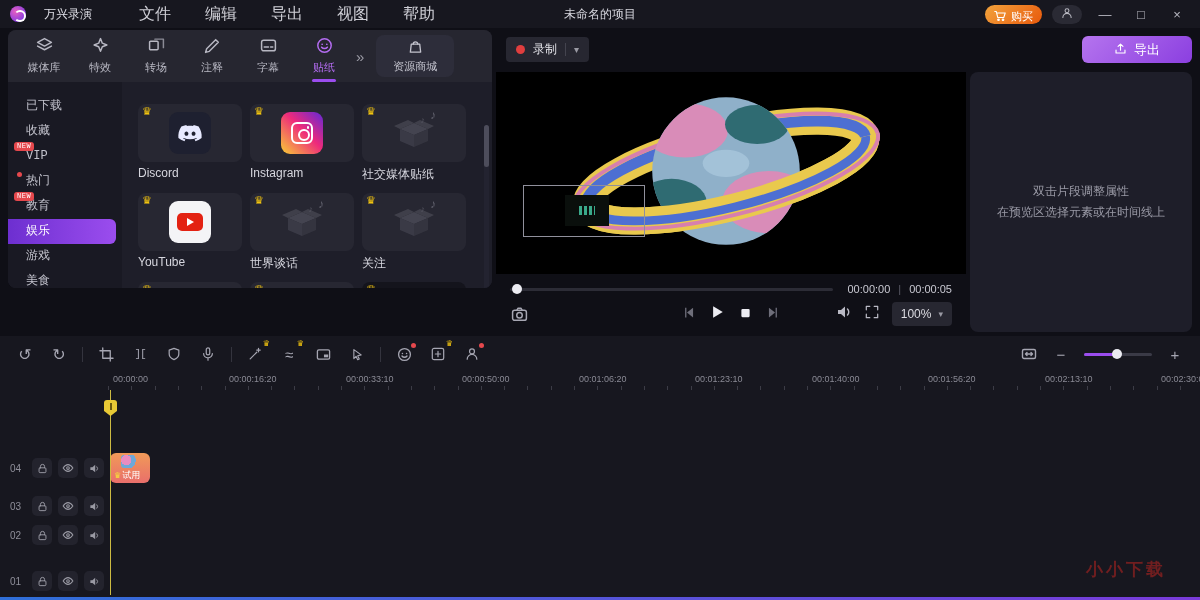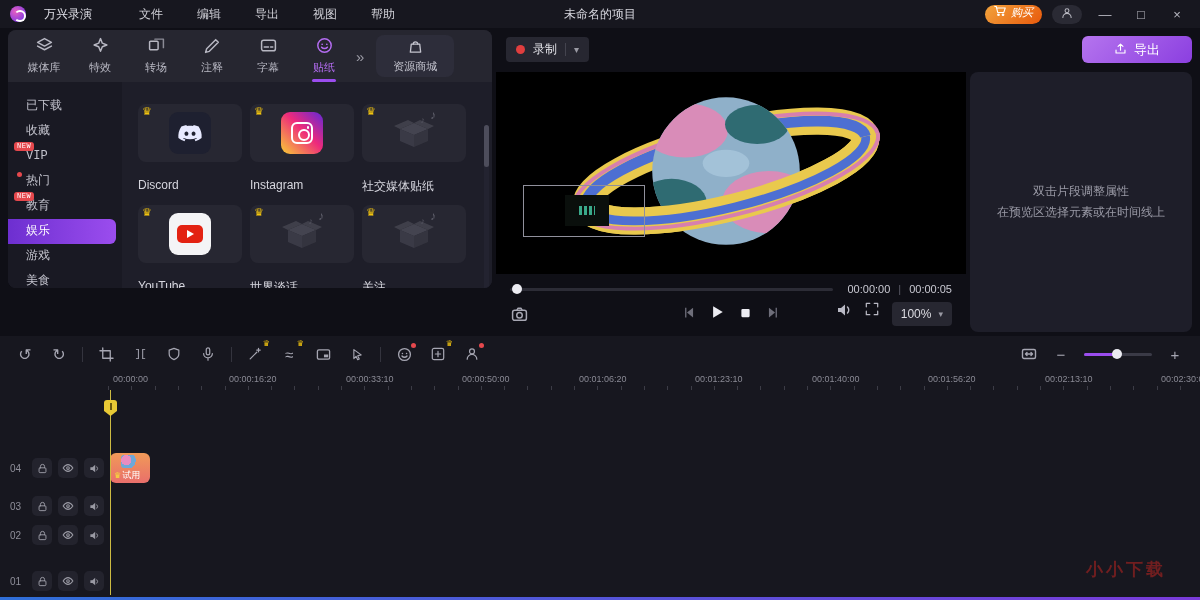--- a/index.html
+++ b/index.html
@@ -13,25 +13,25 @@
 
   
   .titlebar { position:absolute; left:0; top:0; width:1200px; height:28px; background:#17171f;
     display:flex; align-items:center; padding:0 10px; z-index:30; }
   .logo { width:16px; height:16px; border-radius:50%;
     background:radial-gradient(circle at 35% 35%, #e65ec0, #8b3fe0 70%); position:relative; }
   .logo::after { content:""; position:absolute; left:4px; top:4px; width:8px; height:8px;
     border-radius:50%; border:2px solid #fff; border-left-color:transparent; }
   .appname { font-size:12px; color:#e0e0e8; margin-left:18px; }
   .menus { display:flex; margin-left:30px; }
-  .menus span { font-size:12px; color:#cfcfd6; padding:4px 17px; cursor:default; }
+  .menus span { font-size:16px; color:#cfcfd6; padding:4px 17px; cursor:default; }
   .proj { position:absolute; left:50%; transform:translateX(-50%); font-size:12px; color:#d6d6de; }
   .tb-right { margin-left:auto; display:flex; align-items:center; gap:10px; }
-  .buybtn { display:flex; align-items:flex-start; gap:5px; height:19px; padding:0 9px; border-radius:10px;
-    background:linear-gradient(135deg,#f2a33c,#e8590c); color:#fff; font-size:11px;font-style:italic; }
+  .buybtn { display:flex; align-items:flex-end; gap:5px; height:19px; padding:0 9px; border-radius:10px;
+    background:linear-gradient(135deg,#f2a33c,#e8590c); color:#fff; font-size:11px; }
   .userbtn { width:30px; height:19px; border-radius:10px; background:#2a2a34; display:grid; place-items:center; color:#b9b9c2; }
   .winbtn { width:26px; text-align:center; color:#b9b9c2; font-size:13px; }
 
   
   .leftpanel { position:absolute; left:8px; top:30px; width:484px; height:258px;
     background:#1e1e29; border-radius:8px; overflow:hidden; }
   .tabbar { position:absolute; left:0; top:0; width:100%; height:52px; background:#262630;
     display:flex; align-items:center; padding:0 8px; }
   .tab { position:relative; width:56px; height:46px; display:flex; flex-direction:column;
     align-items:center; justify-content:center; gap:4px; color:#b7b7c2; font-size:11px; }
@@ -55,21 +55,21 @@
   .searchbar { display:flex; height:24px; }
   .searchbar input { flex:1; min-width:0; background:#101019; border:1px solid #c9c9d4; border-right:none;
     border-radius:4px 0 0 4px; color:#ddd; font-size:12px; padding:0 9px; outline:none; }
   .searchbar input::placeholder { color:#8a8a96; }
   .searchgo { width:28px; background:#8b3fe0; border-radius:0 4px 4px 0; display:grid; place-items:center; color:#fff; }
 
   .grid { margin-top:12px; display:grid; grid-template-columns:repeat(3,104px); column-gap:8px; row-gap:12px; }
   .thumb { position:relative; height:58px; background:#272732; border-radius:8px;
     display:grid; place-items:center; overflow:hidden; }
   .crown { position:absolute; top:0; left:4px; color:#f2c40f; font-size:11px; line-height:14px; z-index:2; }
-  .slabel { margin-top:16px; font-size:12px; color:#d6d6de; height:15px; overflow:hidden; white-space:nowrap; }
+  .slabel { margin-top:4px; font-size:12px; color:#d6d6de; height:15px; overflow:hidden; white-space:nowrap; }
 
   .inner-card { width:42px; height:42px; border-radius:9px; display:grid; place-items:center; }
   .discord-card { background:#1e2030; }
   .insta-card { background:linear-gradient(45deg,#f9ce34,#ee2a7b 55%,#6228d7); }
   .insta-glyph { width:22px; height:22px; border:2px solid #fff; border-radius:6px; position:relative; }
   .insta-glyph::before { content:""; position:absolute; left:5px; top:5px; width:8px; height:8px;
     border:2px solid #fff; border-radius:50%; }
   .insta-glyph::after { content:""; position:absolute; right:2px; top:2px; width:2.5px; height:2.5px;
     background:#fff; border-radius:50%; }
   .yt-card { background:#f4f4f6; }
@@ -95,21 +95,21 @@
   .selthumb { position:absolute; left:41px; top:9px; width:44px; height:31px; background:#0a0f0c;
     display:grid; place-items:center; }
   .selglyph { width:16px; height:9px; background:repeating-linear-gradient(90deg,#3aa98a 0 3px,#0a0f0c 3px 5px); }
   .progrow { position:absolute; left:14px; right:14px; top:252px; height:14px; display:flex; align-items:center; }
   .ptrack { flex:1; height:3px; background:#2c2c36; border-radius:2px; position:relative; }
   .pdot { position:absolute; left:2px; top:-3.5px; width:10px; height:10px; border-radius:50%; background:#ececf2; }
   .ptimes { margin-left:14px; font-size:11px; color:#c9c9d2; display:flex; gap:8px; align-items:center; }
   .ptimes .sep { color:#5a5a66; }
   .ctrlrow { position:absolute; left:14px; right:14px; top:270px; height:28px; display:flex; align-items:center; color:#b9b9c4; }
   .ctr-center { position:absolute; left:50%; transform:translateX(-50%); display:flex; align-items:center; gap:15px; }
-  .ctr-right { margin-left:auto; display:flex; align-items:flex-start; gap:13px; }
+  .ctr-right { margin-left:auto; display:flex; align-items:center; gap:13px; }
   .zoombox { display:flex; align-items:center; gap:7px; background:#272731; border-radius:4px;
     height:24px; padding:0 9px; font-size:12px; color:#dcdce2; }
 
   
   .exportbtn { position:absolute; left:1082px; top:36px; width:110px; height:27px; border-radius:6px;
     background:linear-gradient(135deg,#b574ee,#8b3fe0); display:flex; align-items:center; justify-content:center;
     gap:7px; color:#fff; font-size:13px; z-index:5; }
   .rightpanel { position:absolute; left:970px; top:72px; width:222px; height:260px; background:#1e1e29;
     border-radius:8px; display:grid; place-items:center; }
   .hint { font-size:12px; color:#9a9aa6; text-align:center; line-height:21px; }

